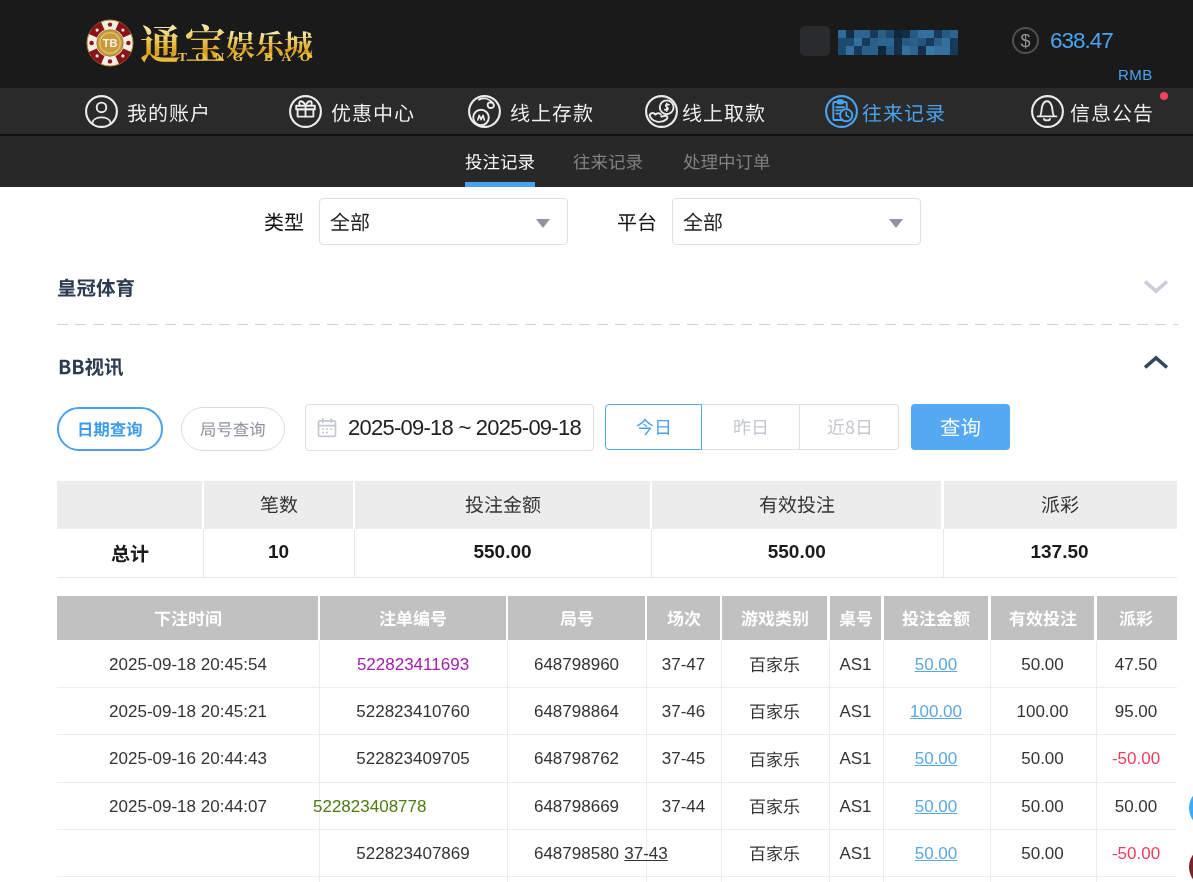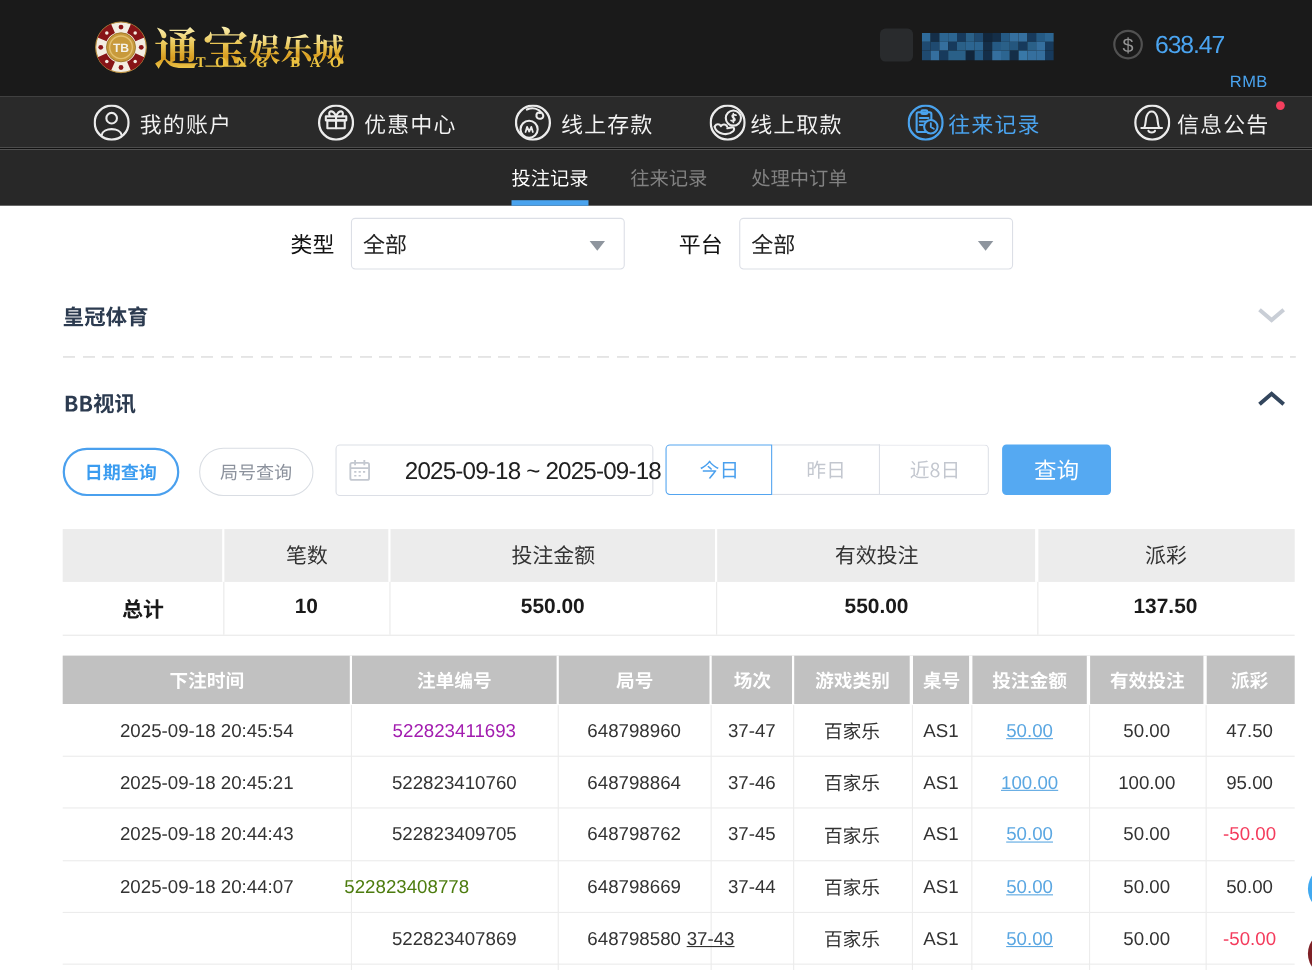--- a/index.html
+++ b/index.html
@@ -374,21 +374,21 @@
         <use href="#g51" x="2000"></use>
         <use href="#g52" x="3000"></use>
       </g>
     </svg>
 <div style="position:absolute;left:305px;top:404px;width:289px;height:47px;border:1px solid #dcdfe6;border-radius:4px;box-sizing:border-box"></div>
 <svg style="position:absolute;left:317px;top:417px" width="20" height="21" viewBox="0 0 20 21" fill="none" stroke="#c3c8d0" stroke-width="1.7">
       <rect x="1.5" y="3.8" width="17" height="15.5" rx="1.5"></rect>
       <path d="M5.8 1.2 V6 M14.2 1.2 V6 M1.5 8.6 H18.5"></path>
       <path d="M5 12 H7 M9 12 H11 M13 12 H15 M5 15.5 H7 M9 15.5 H11" stroke-width="1.5"></path>
     </svg>
-<div style="position:absolute;left:348.0px;top:411.0px;width:260px;font:400 22px 'Liberation Sans',sans-serif;color:#202020;text-align:left;letter-spacing:-0.75px;line-height:33px;height:33px;margin-left:20px;">2025-09-18 ~ 2025-09-18</div>
+<div style="position:absolute;left:348.0px;top:411.0px;width:260px;font:400 22px 'Liberation Sans',sans-serif;color:#202020;text-align:left;letter-spacing:-0.75px;line-height:33px;height:33px;">2025-09-18 ~ 2025-09-18</div>
 <div style="position:absolute;left:702px;top:404px;width:98px;height:46px;border:1px solid #dcdfe6;border-left:none;box-sizing:border-box"></div>
 <div style="position:absolute;left:800px;top:404px;width:99px;height:46px;border:1px solid #dcdfe6;border-left:none;border-radius:0 4px 4px 0;box-sizing:border-box"></div>
 <div style="position:absolute;left:605px;top:404px;width:97px;height:46px;border:1px solid #54a5f0;border-radius:4px 0 0 4px;box-sizing:border-box"></div>
 <svg style="position:absolute;left:635.5px;top:418.0px" width="36.00" height="18" viewBox="0 0 2000 1000">
       <g transform="translate(0,880) scale(1,-1)" fill="#4aa0ee">
         <use href="#g53" x="0"></use>
         <use href="#g54" x="1000"></use>
       </g>
     </svg>
 <svg style="position:absolute;left:733.0px;top:418.0px" width="36.00" height="18" viewBox="0 0 2000 1000">
@@ -566,21 +566,21 @@
         <use href="#g90" x="0"></use>
         <use href="#g91" x="1000"></use>
         <use href="#g92" x="2000"></use>
       </g>
     </svg>
 <div style="position:absolute;left:815.5px;top:698.9px;width:80px;font:400 17px 'Liberation Sans',sans-serif;color:#333333;text-align:center;letter-spacing:0px;line-height:25.5px;height:25.5px;">AS1</div>
 <div style="position:absolute;left:886.0px;top:698.9px;width:100px;font:400 17px 'Liberation Sans',sans-serif;color:#5ba7e2;text-align:center;letter-spacing:0px;line-height:25.5px;height:25.5px;text-decoration:underline;">100.00</div>
 <div style="position:absolute;left:992.5px;top:698.9px;width:100px;font:400 17px 'Liberation Sans',sans-serif;color:#333333;text-align:center;letter-spacing:0px;line-height:25.5px;height:25.5px;">100.00</div>
 <div style="position:absolute;left:1086.0px;top:698.9px;width:100px;font:400 17px 'Liberation Sans',sans-serif;color:#333333;text-align:center;letter-spacing:0px;line-height:25.5px;height:25.5px;">95.00</div>
 <div style="position:absolute;left:57px;top:735.3px;width:1119.5px;height:47.4px;border-bottom:1px solid #ececec;box-sizing:border-box"></div>
-<div style="position:absolute;left:58.0px;top:746.2px;width:260px;font:400 17px 'Liberation Sans',sans-serif;color:#333333;text-align:center;letter-spacing:0px;line-height:25.5px;height:25.5px;">2025-09-18 20:44:43</div>
+<div style="position:absolute;left:58.0px;top:746.2px;width:260px;font:400 17px 'Liberation Sans',sans-serif;color:#333333;text-align:center;letter-spacing:0px;line-height:25.5px;height:25.5px;">2025-09-16 20:44:43</div>
 <div style="position:absolute;left:313.0px;top:746.2px;width:200px;font:400 17px 'Liberation Sans',sans-serif;color:#333333;text-align:center;letter-spacing:0px;line-height:25.5px;height:25.5px;">522823409705</div>
 <div style="position:absolute;left:496.5px;top:746.2px;width:160px;font:400 17px 'Liberation Sans',sans-serif;color:#333333;text-align:center;letter-spacing:0px;line-height:25.5px;height:25.5px;">648798762</div>
 <div style="position:absolute;left:633.5px;top:746.2px;width:100px;font:400 17px 'Liberation Sans',sans-serif;color:#333333;text-align:center;letter-spacing:0px;line-height:25.5px;height:25.5px;">37-45</div>
 <svg style="position:absolute;left:749.2px;top:750.5px" width="51.00" height="17" viewBox="0 0 3000 1000">
       <g transform="translate(0,880) scale(1,-1)" fill="#333333">
         <use href="#g90" x="0"></use>
         <use href="#g91" x="1000"></use>
         <use href="#g92" x="2000"></use>
       </g>
     </svg>

